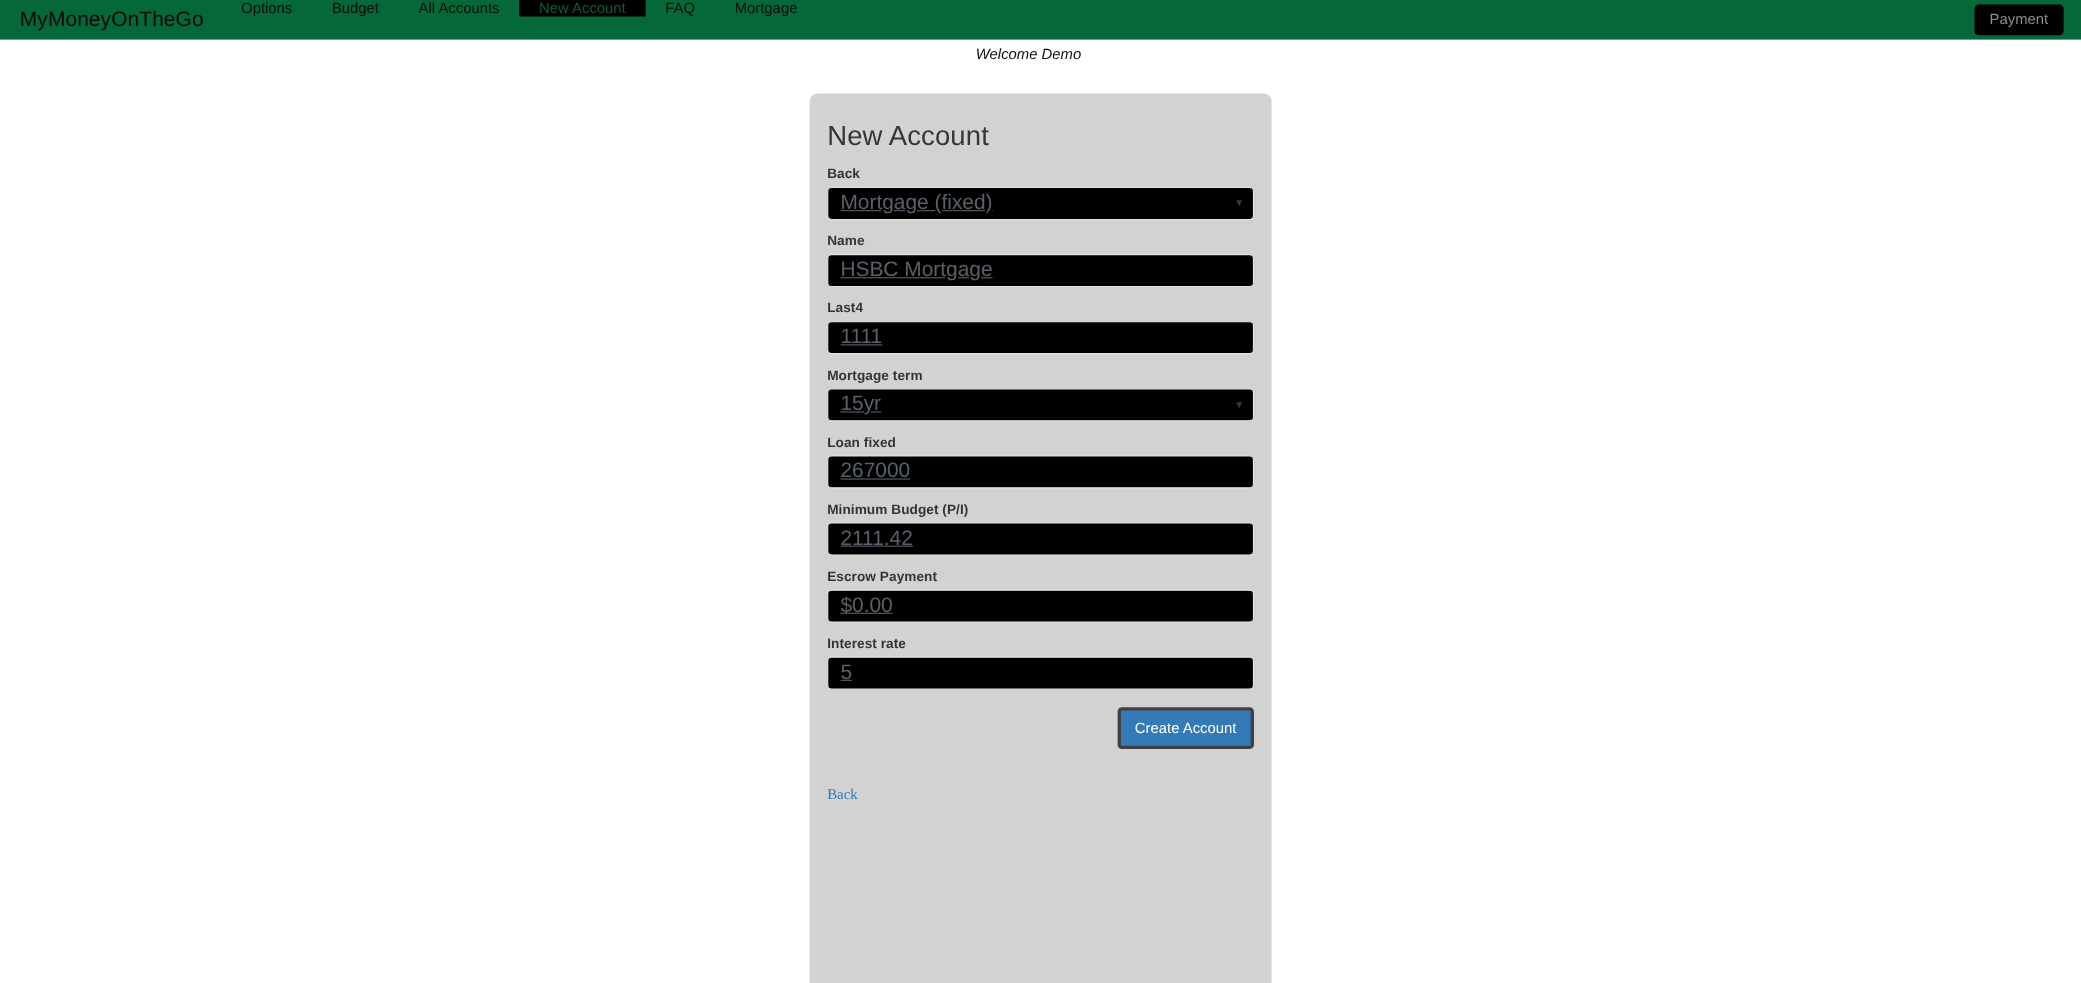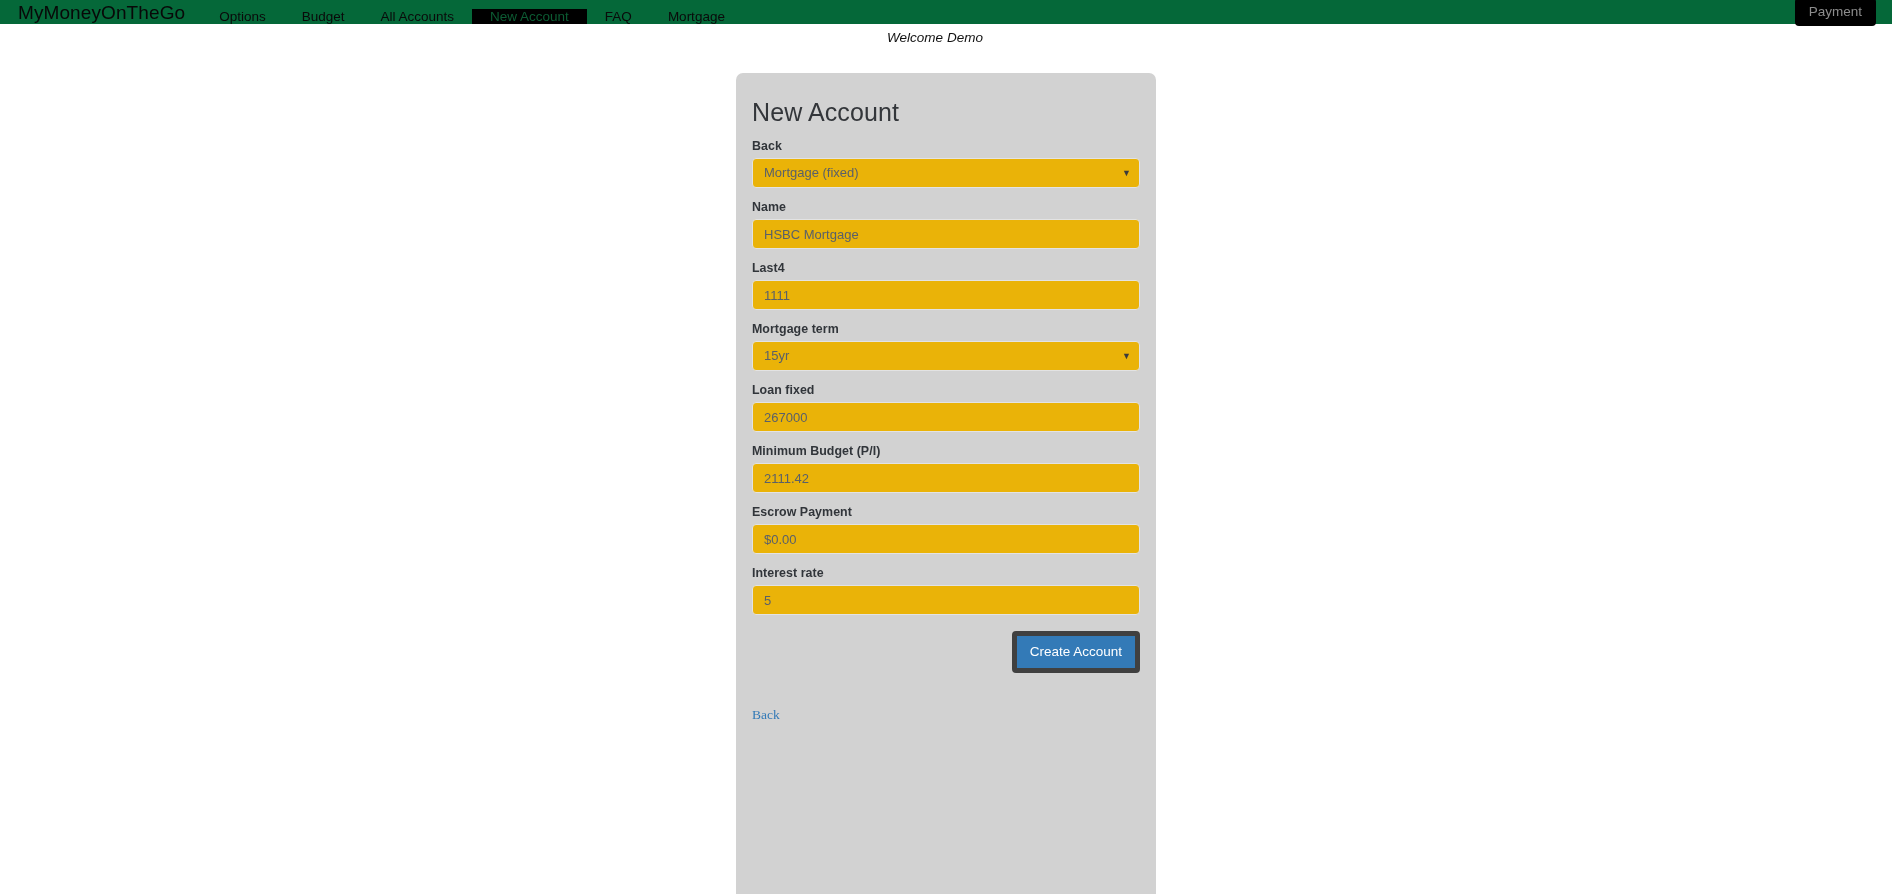--- a/index.html
+++ b/index.html
@@ -10,40 +10,40 @@
     width: 1892px;
     height: 894px;
     overflow: hidden;
     background: #ffffff;
     font-family: "Liberation Sans", sans-serif;
   }
 
   
   .navbar {
     position: relative;
-    height: 24px;
+    height: 36px;
     background: #056839;
     display: flex;
     align-items: stretch;
     width: 100%;
   }
   .brand {
     display: flex;
     align-items: center;
     padding: 0 16px 0 18px;
     font-size: 19px;
     color: #080808;
     line-height: 1;
     letter-spacing: .1px;
     white-space: nowrap;
     text-decoration: none;
   }
   .nav-items {
     display: flex;
-    align-items: flex-end;
+    align-items: flex-start;
     list-style: none;
     margin: 0;
     padding: 0;
   }
   .nav-item {
     display: flex;
     align-items: center;
     padding: 0 18px;
     font-size: 13.5px;
     color: #0a0a0a;
@@ -108,29 +108,30 @@
     font-size: 12.4px;
     font-weight: bold;
     color: #31353a;
     margin-bottom: 5px;
     letter-spacing: .05px;
   }
   .form-control {
     display: block;
     width: 100%;
     height: 30px;
-    background: #eab308;
+    background: #000000;
     border: 1px solid #e3e3e3;
     border-radius: 4px;
     padding: 4px 11px;
-    font-size: 13px;
+    font-size: 19px;
     font-family: "Liberation Sans", sans-serif;
     color: #5a6069;
     line-height: 20px;
     outline: none;
+    text-decoration: underline;
   }
   .select-wrap { position: relative; }
   .select-wrap select {
     appearance: none;
     -webkit-appearance: none;
     -moz-appearance: none;
     padding-right: 26px;
     cursor: pointer;
   }
   .select-arrow {
@@ -143,21 +144,21 @@
     pointer-events: none;
     line-height: 1;
   }
   .actions {
     display: flex;
     justify-content: flex-end;
     margin-top: 16px;
   }
   .btn-primary {
     background: #337ab7;
-    border: 5px solid #404040;
+    border: 3px solid #404040;
     border-radius: 4px;
     color: #ffffff;
     font-size: 13.5px;
     font-family: "Liberation Sans", sans-serif;
     padding: 7px 13px;
     cursor: pointer;
     line-height: 1.35;
   }
   .back-row { margin-top: 32px; font-family: Liberation Serif, serif; }
   .back-link {

